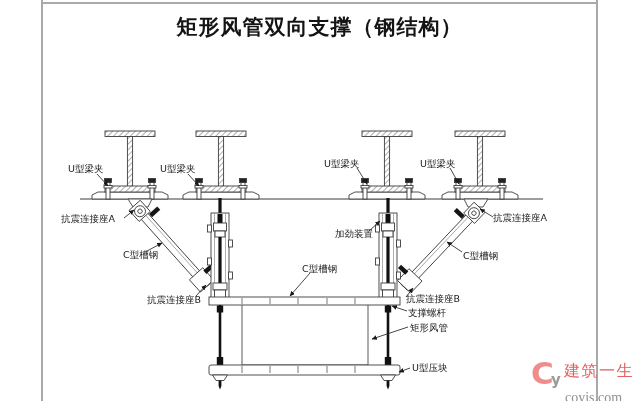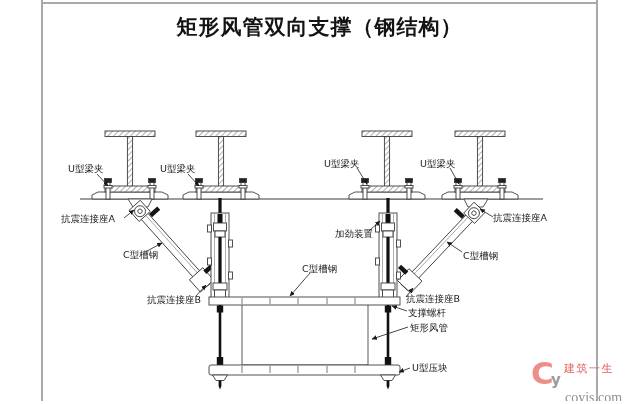--- a/index.html
+++ b/index.html
@@ -9,21 +9,21 @@
   .frame-left{left:41px;top:0;width:2px;height:404px;}
   .frame-right{left:596px;top:0;width:2px;height:404px;}
   .frame-top{left:41px;top:2px;width:557px;height:2px;}
   .title{position:absolute;left:41px;width:557px;top:13px;text-align:center;
          font-size:21px;font-weight:700;color:#141414;letter-spacing:1px;white-space:nowrap;}
   svg{position:absolute;left:0;top:0;}
   svg text.lbl{font-size:9.5px;fill:#1a1a1a;font-family:"DejaVu Sans",sans-serif;}
   .wm{position:absolute;white-space:nowrap;}
   .wm-c{left:531px;top:355px;font-size:31px;font-weight:700;color:#ee8d89;}
   .wm-y{left:551px;top:371px;font-size:15px;font-weight:700;color:#9b9b9b;}
-  .wm-brand{left:564px;top:361px;font-size:11px;color:#e2625f;letter-spacing:1.5px;}
+  .wm-brand{left:564px;top:361px;font-size:16px;color:#e2625f;letter-spacing:1.5px;}
   .wm-site{left:565px;top:374px;font-size:14px;color:#8f8f8f;font-family:"Liberation Serif",serif;margin-top:16px;}
 </style>
 </head>
 <body>
 
 <div class="stage">
 
   <div class="frame-line frame-left"></div>
   <div class="frame-line frame-right"></div>
   <div class="frame-line frame-top"></div>

